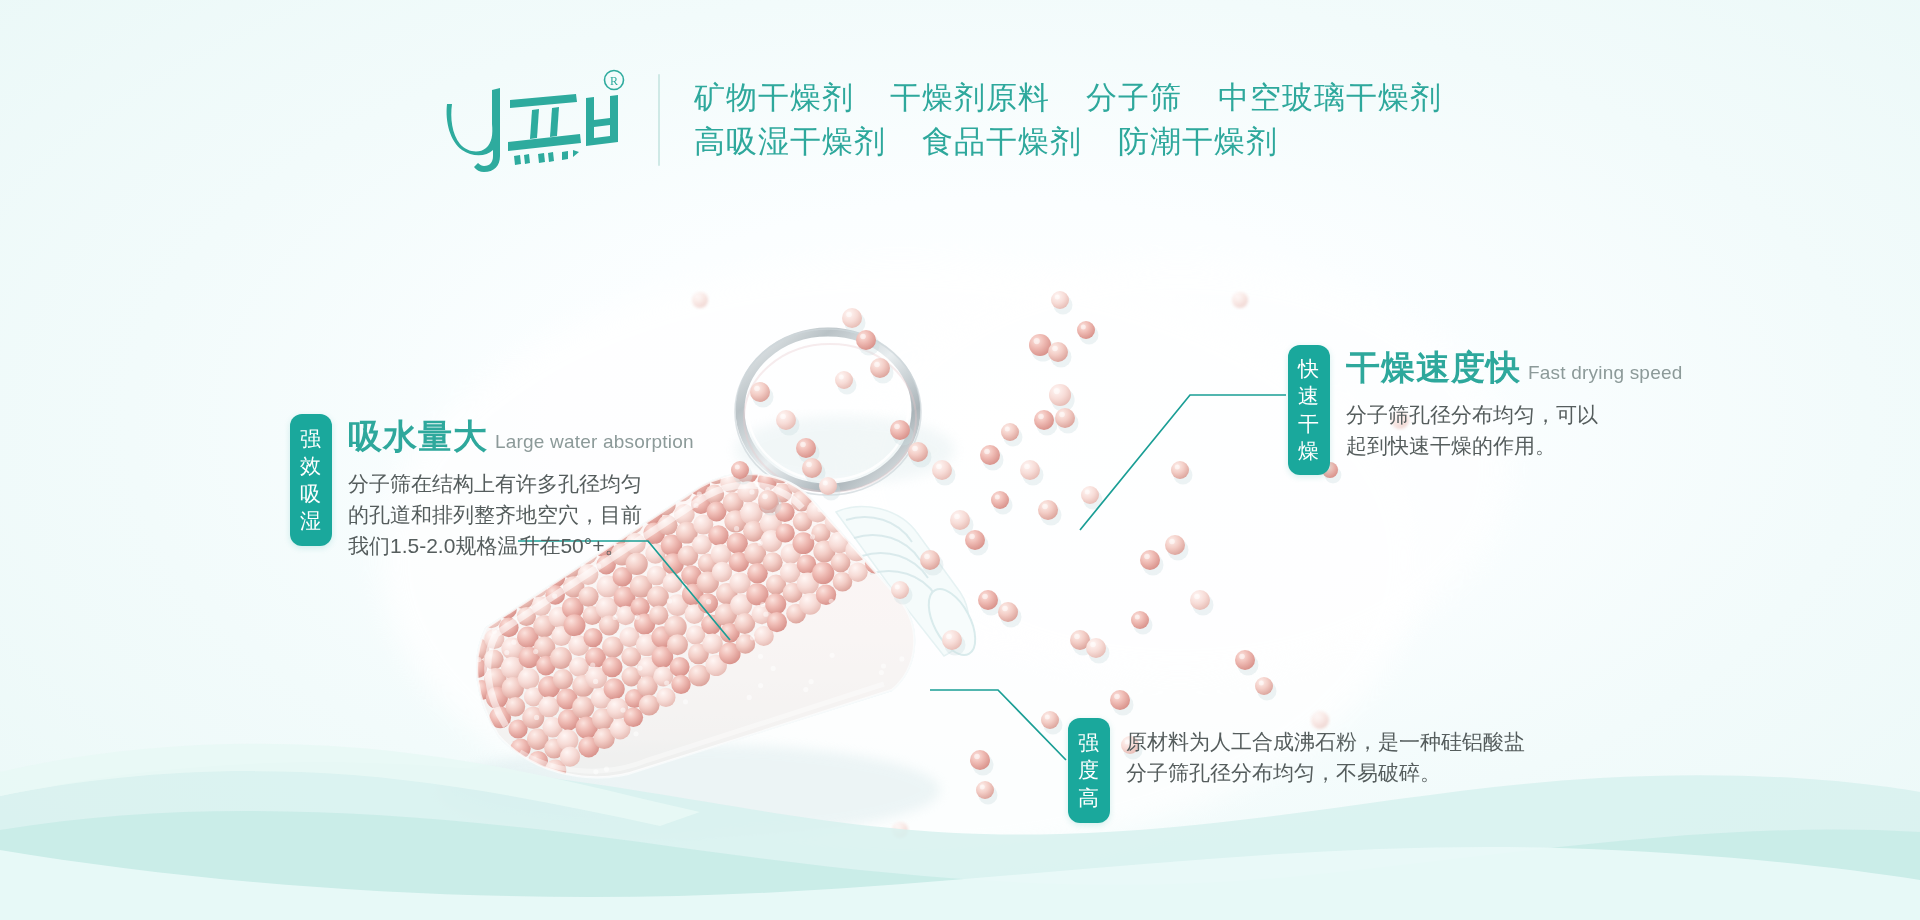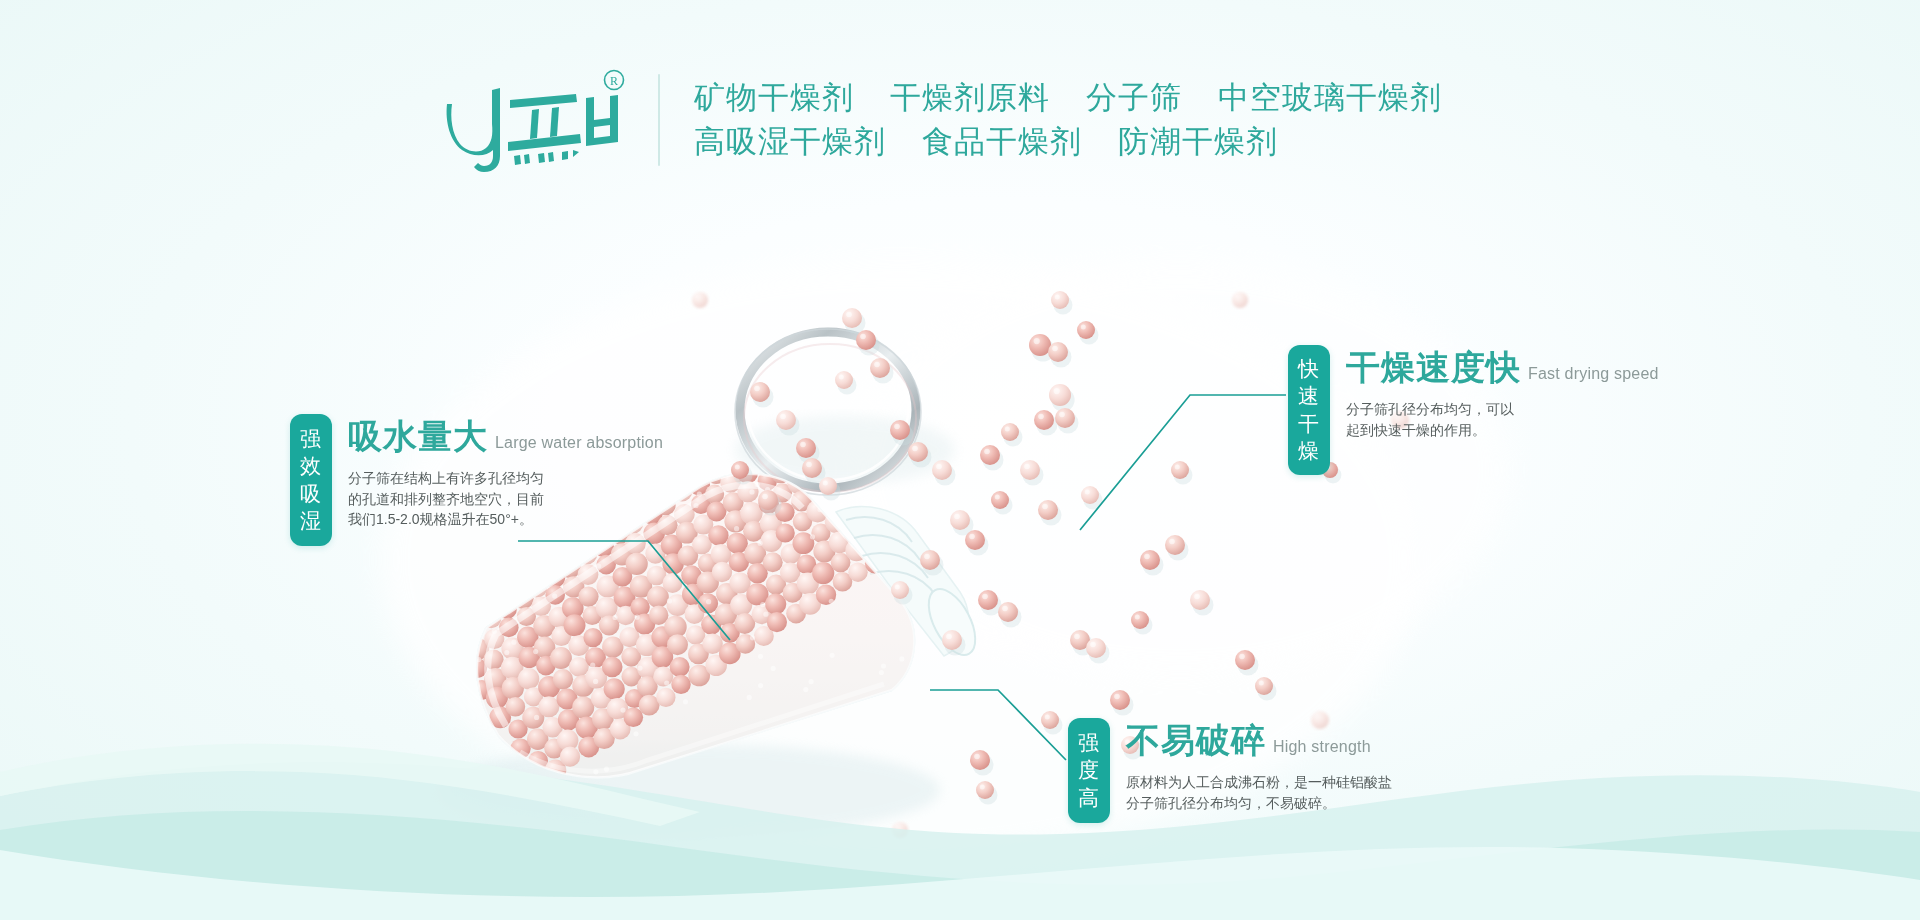--- a/index.html
+++ b/index.html
@@ -43,22 +43,22 @@
   .badge{
     background:#1aa89c; color:#fff; border-radius:12px;
     width:42px; padding:11px 0 12px; text-align:center;
     font-size:21px; line-height:1.30; letter-spacing:1px; flex:0 0 auto;
     box-shadow:0 2px 6px rgba(26,168,156,.18);
   }
   .badge span{ display:block; }
   .c-body{ margin-left:16px; }
   .c-titleline{ display:flex; align-items:baseline; white-space:nowrap; }
   .c-title{ color:#2ea89c; font-size:34px; font-weight:bold; letter-spacing:1px; }
-  .c-sub{ color:#8c9a99; font-size:16px; margin-left:7px; letter-spacing:.2px; }
-  .c-text{ color:#555d5d; font-size:14px; line-height:1.48; margin-top:8px; white-space:pre-line; }
+  .c-sub{ color:#8c9a99; font-size:19px; margin-left:7px; letter-spacing:.2px; }
+  .c-text{ color:#555d5d; font-size:21px; line-height:1.48; margin-top:8px; white-space:pre-line; }
 
   #callout-absorption{ left:290px; top:414px; }
   #callout-absorption .c-body{ width:330px; }
   #callout-speed{ left:1288px; top:345px; }
   #callout-speed .c-body{ width:330px; }
   #callout-strength{ left:1068px; top:718px; }
   #callout-strength .c-body{ width:440px; }
   #callout-speed .badge{ padding:10px 0 11px; }
 
   .lines{ position:absolute; left:0; top:0; width:1920px; height:920px; pointer-events:none; }
@@ -749,22 +749,18 @@
     </div>
   </div>
 
   <div class="callout" id="callout-strength">
     <div class="badge">
       <span>强</span>
       <span>度</span>
       <span>高</span>
     </div>
     <div class="c-body">
-      <div class="c-titleline">
-        <span class="c-title">不易破碎</span>
-        <span class="c-sub">High strength</span>
-      </div>
       <div class="c-text">原材料为人工合成沸石粉，是一种硅铝酸盐
 分子筛孔径分布均匀，不易破碎。</div>
     </div>
   </div>
 
 </div>
 
 </body></html>

